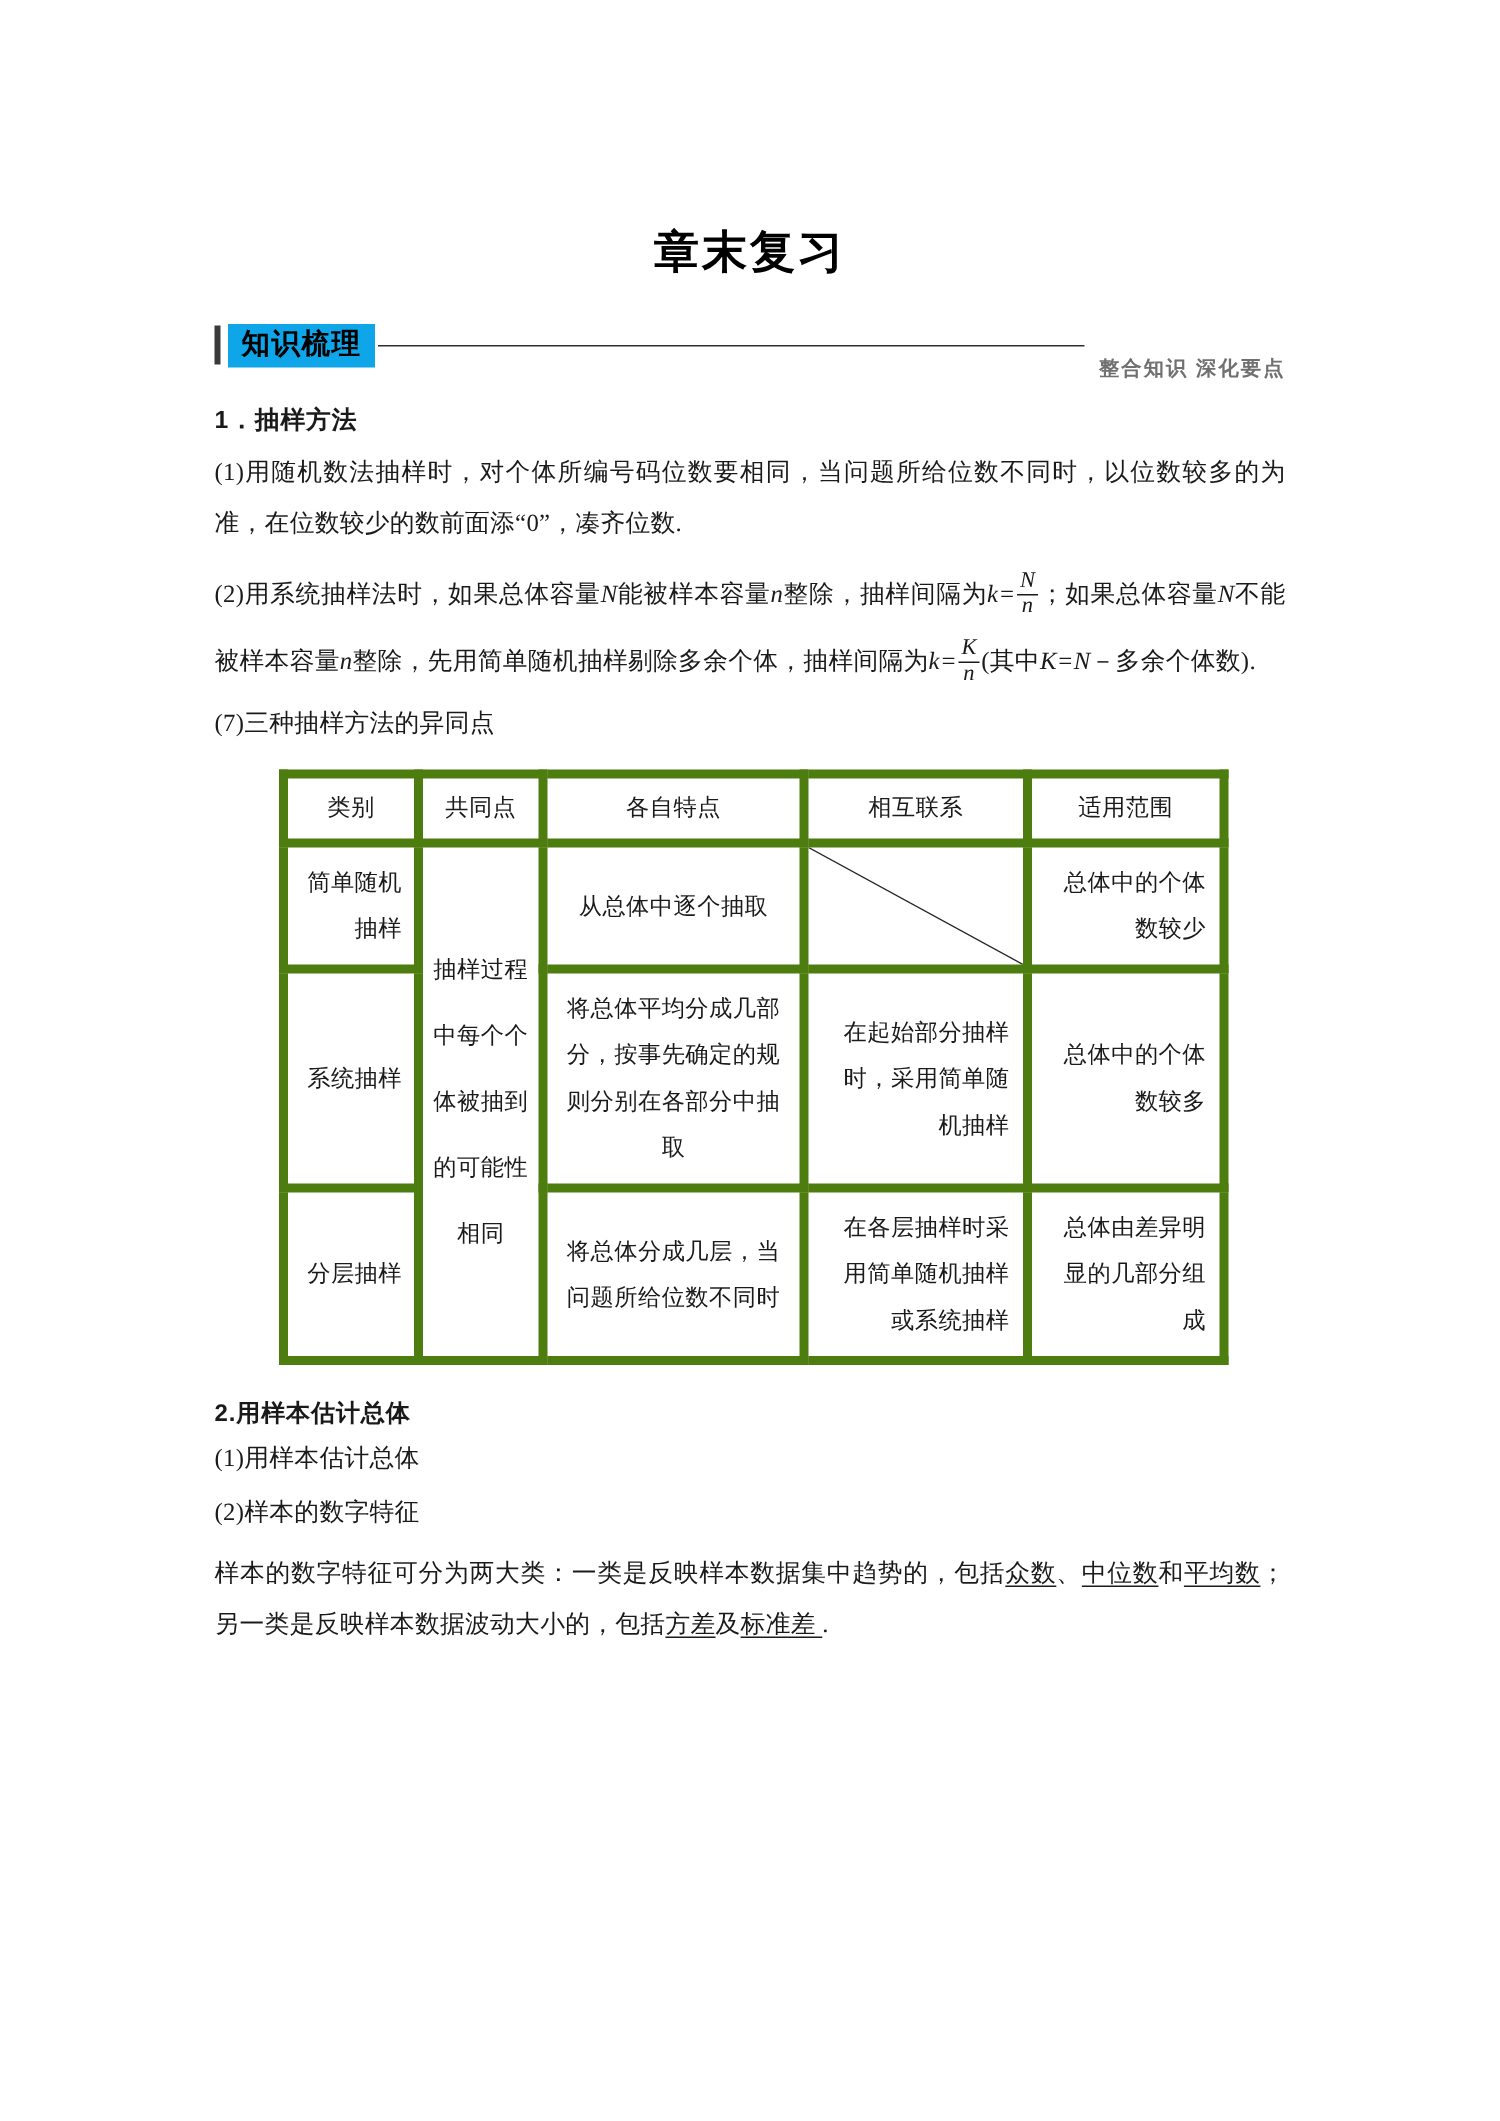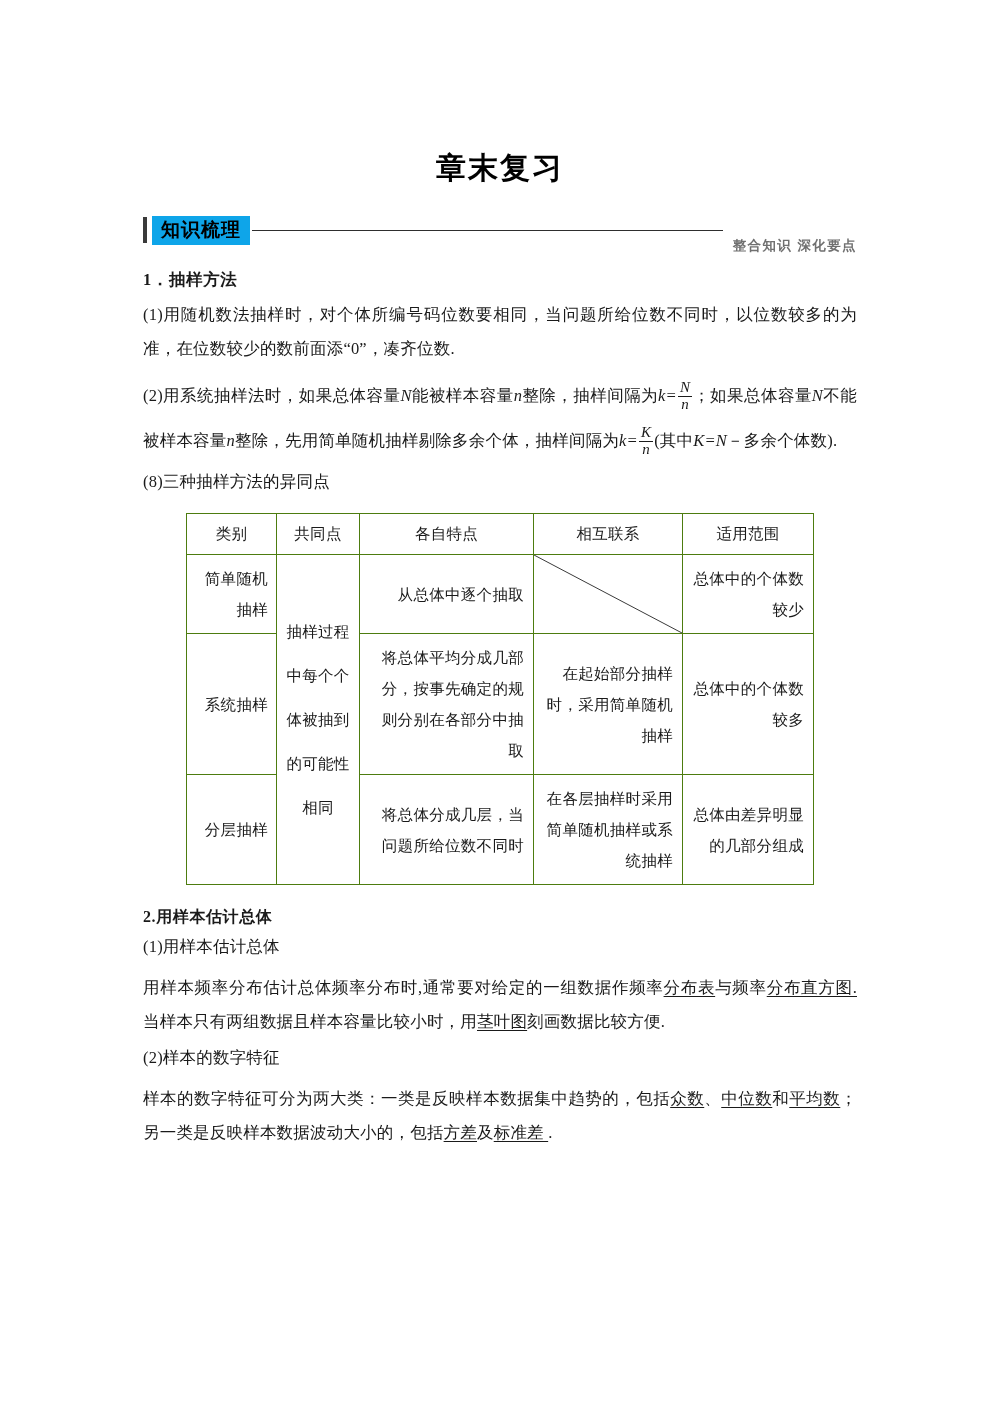--- a/index.html
+++ b/index.html
@@ -90,21 +90,21 @@
     font-family: "Liberation Sans", "DejaVu Sans", sans-serif;
     font-weight: bold;
     font-size: 13.5px;
     color: #707070;
     letter-spacing: 1.4px;
     margin-top: 31px;
   }
 
   
   h3.sub-heading {
-    font-family: Liberation Serif, serif;
+    font-family: Liberation Sans, sans-serif;
     font-weight: bold;
     font-size: 16.5px;
     margin: 24px 0 0 0;
     letter-spacing: 0.6px;
   }
   h3.sub-heading.tight {
     margin-top: 22px;
     font-size: 16px;
   }
   p.para {
@@ -156,21 +156,21 @@
     margin-left: 43px;
     width: 627px;
   }
   table.matrix {
     border-collapse: collapse;
     width: 627px;
     table-layout: fixed;
     font-size: 15.5px;
   }
   table.matrix td {
-    border: 1px solid #4d7c0f;
+    border: 6px solid #4d7c0f;
     padding: 6px 8px;
     line-height: 31px;
     text-align: center;
     vertical-align: middle;
     letter-spacing: 0.3px;
   }
   table.matrix td.hdr {
     height: 34px;
     line-height: 24px;
     padding: 3px 4px;
@@ -178,21 +178,21 @@
   table.matrix td.left-col {
     line-height: 31px;
     text-align: right;
   }
   table.matrix td.common {
     line-height: 44px;
     padding: 4px 2px;
     width: 83px;
   }
   table.matrix td.body-text {
-    text-align: right;
+    text-align: center;
     padding: 8px 9px;
   }
   table.matrix td.center-text {
     text-align: right;
     padding: 8px 9px;
   }
   td.diag {
     position: relative;
     padding: 0;
   }
@@ -234,21 +234,21 @@
           <span class="num">N</span>
           <span class="bar"></span>
           <span class="den">n</span>
         </span><span>；如果总体容量</span><span class="mathvar">N</span><span>不能被样本容量</span><span class="mathvar">n</span><span>整除，先用简单随机抽样剔除多余个体，抽样间隔为</span><span class="mathvar">k</span><span class="mathvar">=</span><span class="frac">
           <span class="num">K</span>
           <span class="bar"></span>
           <span class="den">n</span>
         </span><span>(其中</span><span class="mathvar">K</span><span class="mathvar">=</span><span class="mathvar">N</span><span>－多余个体数).</span>
     </p>
 
-    <p class="para narrow">(8)三种抽样方法的异同点</p>
+    <p class="para narrow">(7)三种抽样方法的异同点</p>
 
     <div class="tbl-wrap">
       <table class="matrix">
         <colgroup>
           <col class="col-1">
             <col class="col-2">
             <col class="col-3">
             <col class="col-4">
             <col class="col-5">
         </colgroup>
@@ -284,23 +284,20 @@
             <td class="center-text">总体由差异明显的几部分组成</td>
           </tr>
         </tbody>
       </table>
     </div>
 
     <h3 class="sub-heading tight">2.用样本估计总体</h3>
 
     <p class="para narrow">(1)用样本估计总体</p>
 
-    <p class="para">
-      <span>用样本频率分布估计总体频率分布时,通常要对给定的一组数据作频率</span><span class="u">分布表</span><span>与频率</span><span class="u">分布直方图. </span><span>当样本只有两组数据且样本容量比较小时，用</span><span class="u">茎叶图</span><span>刻画数据比较方便.</span>
-    </p>
 
     <p class="para narrow">(2)样本的数字特征</p>
 
     <p class="para">
       <span>样本的数字特征可分为两大类：一类是反映样本数据集中趋势的，包括</span><span class="u">众数</span><span>、</span><span class="u">中位数</span><span>和</span><span class="u">平均数</span><span>；另一类是反映样本数据波动大小的，包括</span><span class="u">方差</span><span>及</span><span class="u">标准差 </span><span>.</span>
     </p>
 
   </div>
 </div>
 

